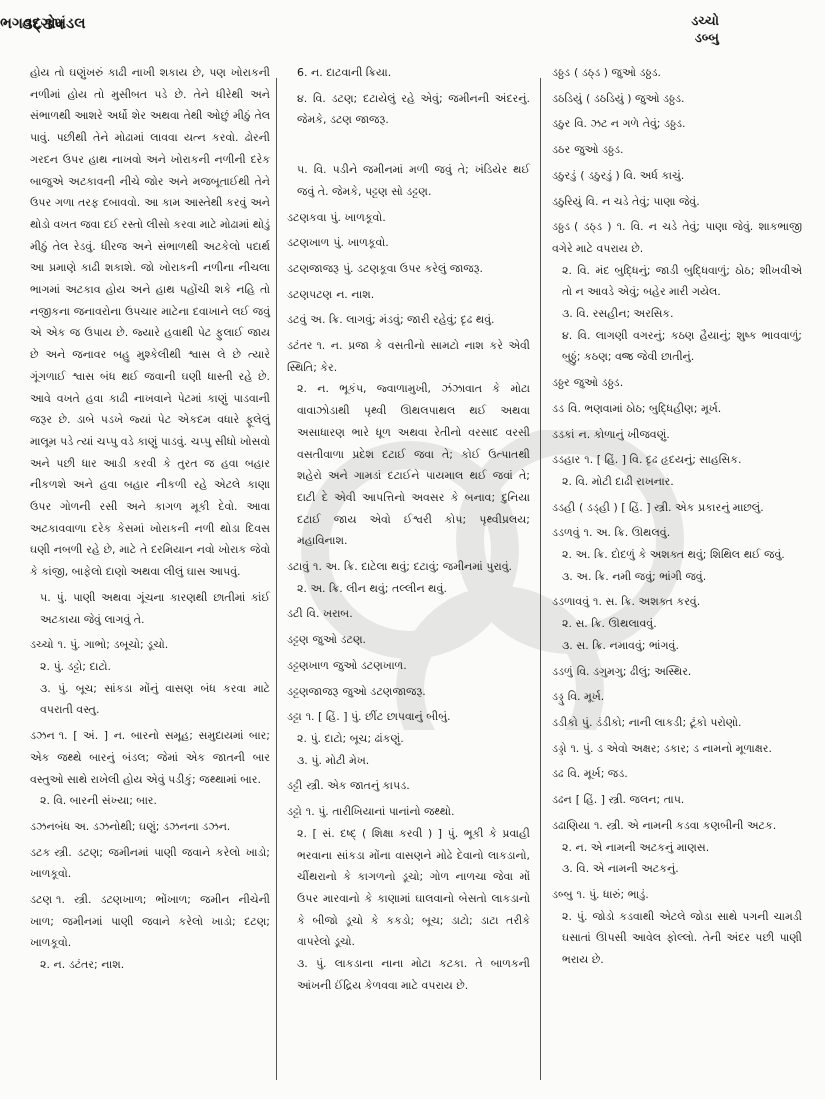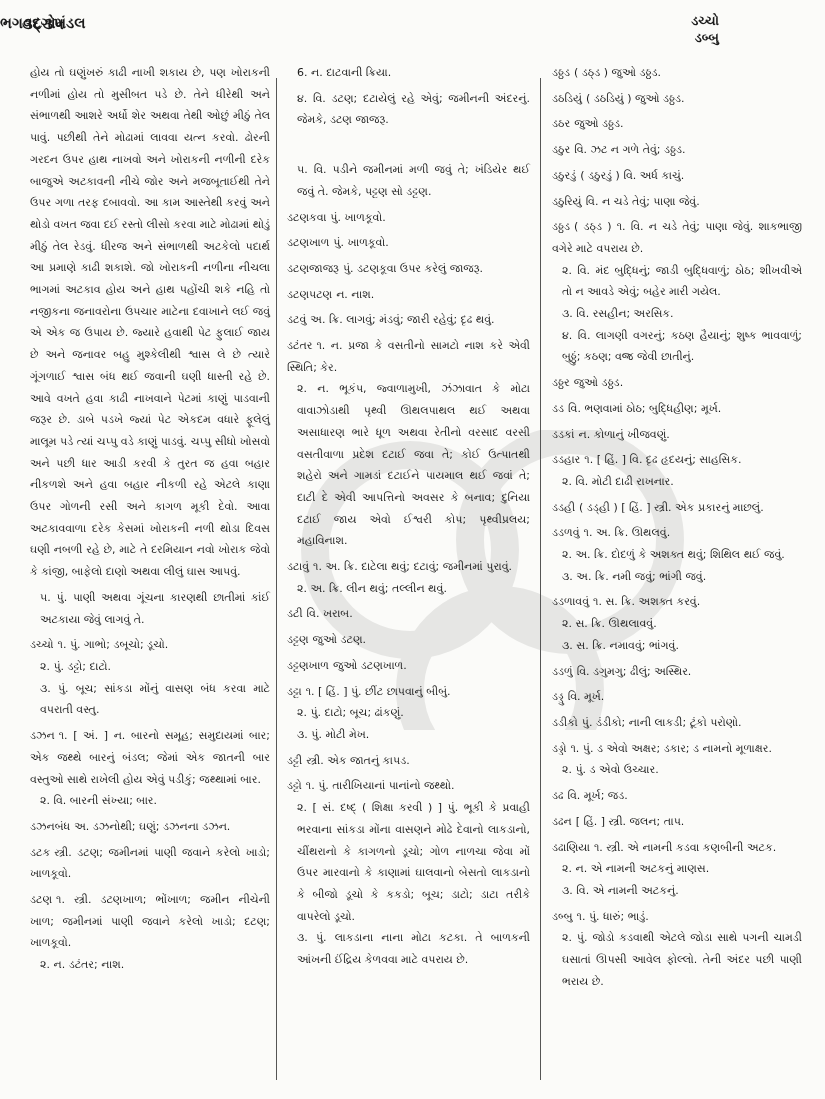--- a/index.html
+++ b/index.html
@@ -74,46 +74,47 @@
         <div class="entry"><span class="hw">ડટણકવા</span><span class="sense first">પું. ખાળકૂવો.</span></div>
         <div class="entry"><span class="hw">ડટણખાળ</span><span class="sense first">પું. ખાળકૂવો.</span></div>
         <div class="entry"><span class="hw">ડટણજાજરૂ</span><span class="sense first">પું. ડટણકૂવા ઉપર કરેલું જાજરૂ.</span></div>
         <div class="entry"><span class="hw">ડટણપટણ</span><span class="sense first">ન. નાશ.</span></div>
         <div class="entry"><span class="hw">ડટવું</span><span class="sense first">અ. ક્રિ. લાગવું; મંડવું; જારી રહેવું; દૃઢ થવું.</span></div>
         <div class="entry"><span class="hw">ડટંતર</span><span class="sense first">૧. ન. પ્રજા કે વસતીનો સામટો નાશ કરે એવી સ્થિતિ; કેર.</span><span class="sense">૨. ન. ભૂકંપ, જ્વાળામુખી, ઝંઝાવાત કે મોટા વાવાઝોડાથી પૃથ્વી ઊથલપાથલ થઈ અથવા અસાધારણ ભારે ધૂળ અથવા રેતીનો વરસાદ વરસી વસતીવાળા પ્રદેશ દટાઈ જવા તે; કોઈ ઉત્પાતથી શહેરો અને ગામડાં દટાઈને પાયમાલ થઈ જવાં તે; દાટી દે એવી આપત્તિનો અવસર કે બનાવ; દુનિયા દટાઈ જાય એવો ઈશ્વરી કોપ; પૃથ્વીપ્રલય; મહાવિનાશ.</span></div>
         <div class="entry"><span class="hw">ડટાવું</span><span class="sense first">૧. અ. ક્રિ. દાટેલા થવું; દટાવું; જમીનમાં પુરાવું.</span><span class="sense">૨. અ. ક્રિ. લીન થવું; તલ્લીન થવું.</span></div>
         <div class="entry"><span class="hw">ડટી</span><span class="sense first">વિ. ખરાબ.</span></div>
         <div class="entry"><span class="hw">ડટ્ટણ</span><span class="sense first">જુઓ ડટણ.</span></div>
         <div class="entry"><span class="hw">ડટ્ટણખાળ</span><span class="sense first">જુઓ ડટણખાળ.</span></div>
+        <div class="entry"><span class="hw">ડટ્ટણજાજરૂ</span><span class="sense first">જુઓ ડટણજાજરૂ.</span></div>
         <div class="entry"><span class="hw">ડટ્ટા</span><span class="sense first">૧. [ હિં. ] પું. છીંટ છાપવાનું બીબું.</span><span class="sense">૨. પું. દાટો; બૂચ; ઢાંકણું.</span><span class="sense">૩. પું. મોટી મેખ.</span></div>
         <div class="entry"><span class="hw">ડટ્ટી</span><span class="sense first">સ્ત્રી. એક જાતનું કાપડ.</span></div>
         <div class="entry"><span class="hw">ડટ્ટો</span><span class="sense first">૧. પું. તારીખિયાનાં પાનાંનો જથ્થો.</span><span class="sense">૨. [ સં. દષ્દ્ ( શિક્ષા કરવી ) ] પું. ભૂકી કે પ્રવાહી ભરવાના સાંકડા મોંના વાસણને મોઢે દેવાનો લાકડાનો, ચીંથરાનો કે કાગળનો ડૂચો; ગોળ નાળચા જેવા મોં ઉપર મારવાનો કે કાણામાં ઘાલવાનો બેસતો લાકડાનો કે બીજો ડૂચો કે કકડો; બૂચ; ડાટો; ડાટા તરીકે વાપરેલો ડૂચો.</span><span class="sense">૩. પું. લાકડાના નાના મોટા કટકા. તે બાળકની આંખની ઈંદ્રિય કેળવવા માટે વપરાય છે.</span></div>
       </div>
   </div>
 
   <div class="col col-3">
     <div>
         <div class="entry"><span class="hw">ડઠ્ઠડ</span><span class="sense first">( ડઠ્ડ ) જુઓ ડઠ્ઠડ.</span></div>
         <div class="entry"><span class="hw">ડઠડિયું</span><span class="sense first">( ડઠડિયું ) જુઓ ડઠ્ઠડ.</span></div>
+        <div class="entry"><span class="hw">ડઠુર</span><span class="sense first">વિ. ઝટ ન ગળે તેવું; ડઠ્ઠડ.</span></div>
         <div class="entry"><span class="hw">ડઠર</span><span class="sense first">જુઓ ડઠ્ઠડ.</span></div>
-        <div class="entry"><span class="hw">ડઠુર</span><span class="sense first">વિ. ઝટ ન ગળે તેવું; ડઠ્ઠડ.</span></div>
         <div class="entry"><span class="hw">ડઠુરડું</span><span class="sense first">( ડઠુરડું ) વિ. અર્ધ કાચું.</span></div>
         <div class="entry"><span class="hw">ડઠુરિયું</span><span class="sense first">વિ. ન ચડે તેવું; પાણા જેવું.</span></div>
         <div class="entry"><span class="hw">ડઠ્ઠડ</span><span class="sense first">( ડઠ્ડ ) ૧. વિ. ન ચડે તેવું; પાણા જેવું. શાકભાજી વગેરે માટે વપરાય છે.</span><span class="sense">૨. વિ. મંદ બુદ્ધિનું; જાડી બુદ્ધિવાળું; ઠોઠ; શીખવીએ તો ન આવડે એવું; બહેર મારી ગયેલ.</span><span class="sense">૩. વિ. રસહીન; અરસિક.</span><span class="sense">૪. વિ. લાગણી વગરનું; કઠણ હૈયાનું; શુષ્ક ભાવવાળું; બુઠ્ઠું; કઠણ; વજ્ર જેવી છાતીનું.</span></div>
         <div class="entry"><span class="hw">ડઠ્ઠર</span><span class="sense first">જુઓ ડઠ્ઠડ.</span></div>
         <div class="entry"><span class="hw">ડડ</span><span class="sense first">વિ. ભણવામાં ઠોઠ; બુદ્ધિહીણ; મૂર્ખ.</span></div>
         <div class="entry"><span class="hw">ડડકાં</span><span class="sense first">ન. કોળાનું ખીજવણું.</span></div>
         <div class="entry"><span class="hw">ડડહાર</span><span class="sense first">૧. [ હિં. ] વિ. દૃઢ હૃદયનું; સાહસિક.</span><span class="sense">૨. વિ. મોટી દાઢી રાખનાર.</span></div>
         <div class="entry"><span class="hw">ડડહી</span><span class="sense first">( ડડ્હી ) [ હિં. ] સ્ત્રી. એક પ્રકારનું માછલું.</span></div>
         <div class="entry"><span class="hw">ડડળવું</span><span class="sense first">૧. અ. ક્રિ. ઊથલવું.</span><span class="sense">૨. અ. ક્રિ. દોદળું કે અશક્ત થવું; શિથિલ થઈ જવું.</span><span class="sense">૩. અ. ક્રિ. નમી જવું; ભાંગી જવું.</span></div>
         <div class="entry"><span class="hw">ડડળાવવું</span><span class="sense first">૧. સ. ક્રિ. અશક્ત કરવું.</span><span class="sense">૨. સ. ક્રિ. ઊથલાવવું.</span><span class="sense">૩. સ. ક્રિ. નમાવવું; ભાંગવું.</span></div>
         <div class="entry"><span class="hw">ડડળું</span><span class="sense first">વિ. ડગુમગુ; ઢીલું; અસ્થિર.</span></div>
         <div class="entry"><span class="hw">ડડ્ડુ</span><span class="sense first">વિ. મૂર્ખ.</span></div>
         <div class="entry"><span class="hw">ડડીકો</span><span class="sense first">પું. ડંડીકો; નાની લાકડી; ટૂંકો પરોણો.</span></div>
-        <div class="entry"><span class="hw">ડડ્ડો</span><span class="sense first">૧. પું. ડ એવો અક્ષર; ડકાર; ડ નામનો મૂળાક્ષર.</span><span class="sense">૨. પું. ડ એવો ઉચ્ચાર.</span></div>
+        <div class="entry"><span class="hw">ડડ્ડો</span><span class="sense first">૧. પું. ડ એવો અક્ષર; ડકાર; ડ નામનો મૂળાક્ષર.</span></div>
         <div class="entry"><span class="hw">ડઢ</span><span class="sense first">વિ. મૂર્ખ; જડ.</span></div>
         <div class="entry"><span class="hw">ડઢન</span><span class="sense first">[ હિં. ] સ્ત્રી. જલન; તાપ.</span></div>
         <div class="entry"><span class="hw">ડઢાણિયા</span><span class="sense first">૧. સ્ત્રી. એ નામની કડવા કણબીની અટક.</span><span class="sense">૨. ન. એ નામની અટકનું માણસ.</span><span class="sense">૩. વિ. એ નામની અટકનું.</span></div>
         <div class="entry"><span class="hw">ડબ્બુ</span><span class="sense first">૧. પું. ધારું; ભાડું.</span><span class="sense">૨. પું. જોડો કડવાથી એટલે જોડા સાથે પગની ચામડી ઘસાતાં ઊપસી આવેલ ફોલ્લો. તેની અંદર પછી પાણી ભરાય છે.</span></div>
       </div>
   </div>
 
 </div>
 
 </body></html>

